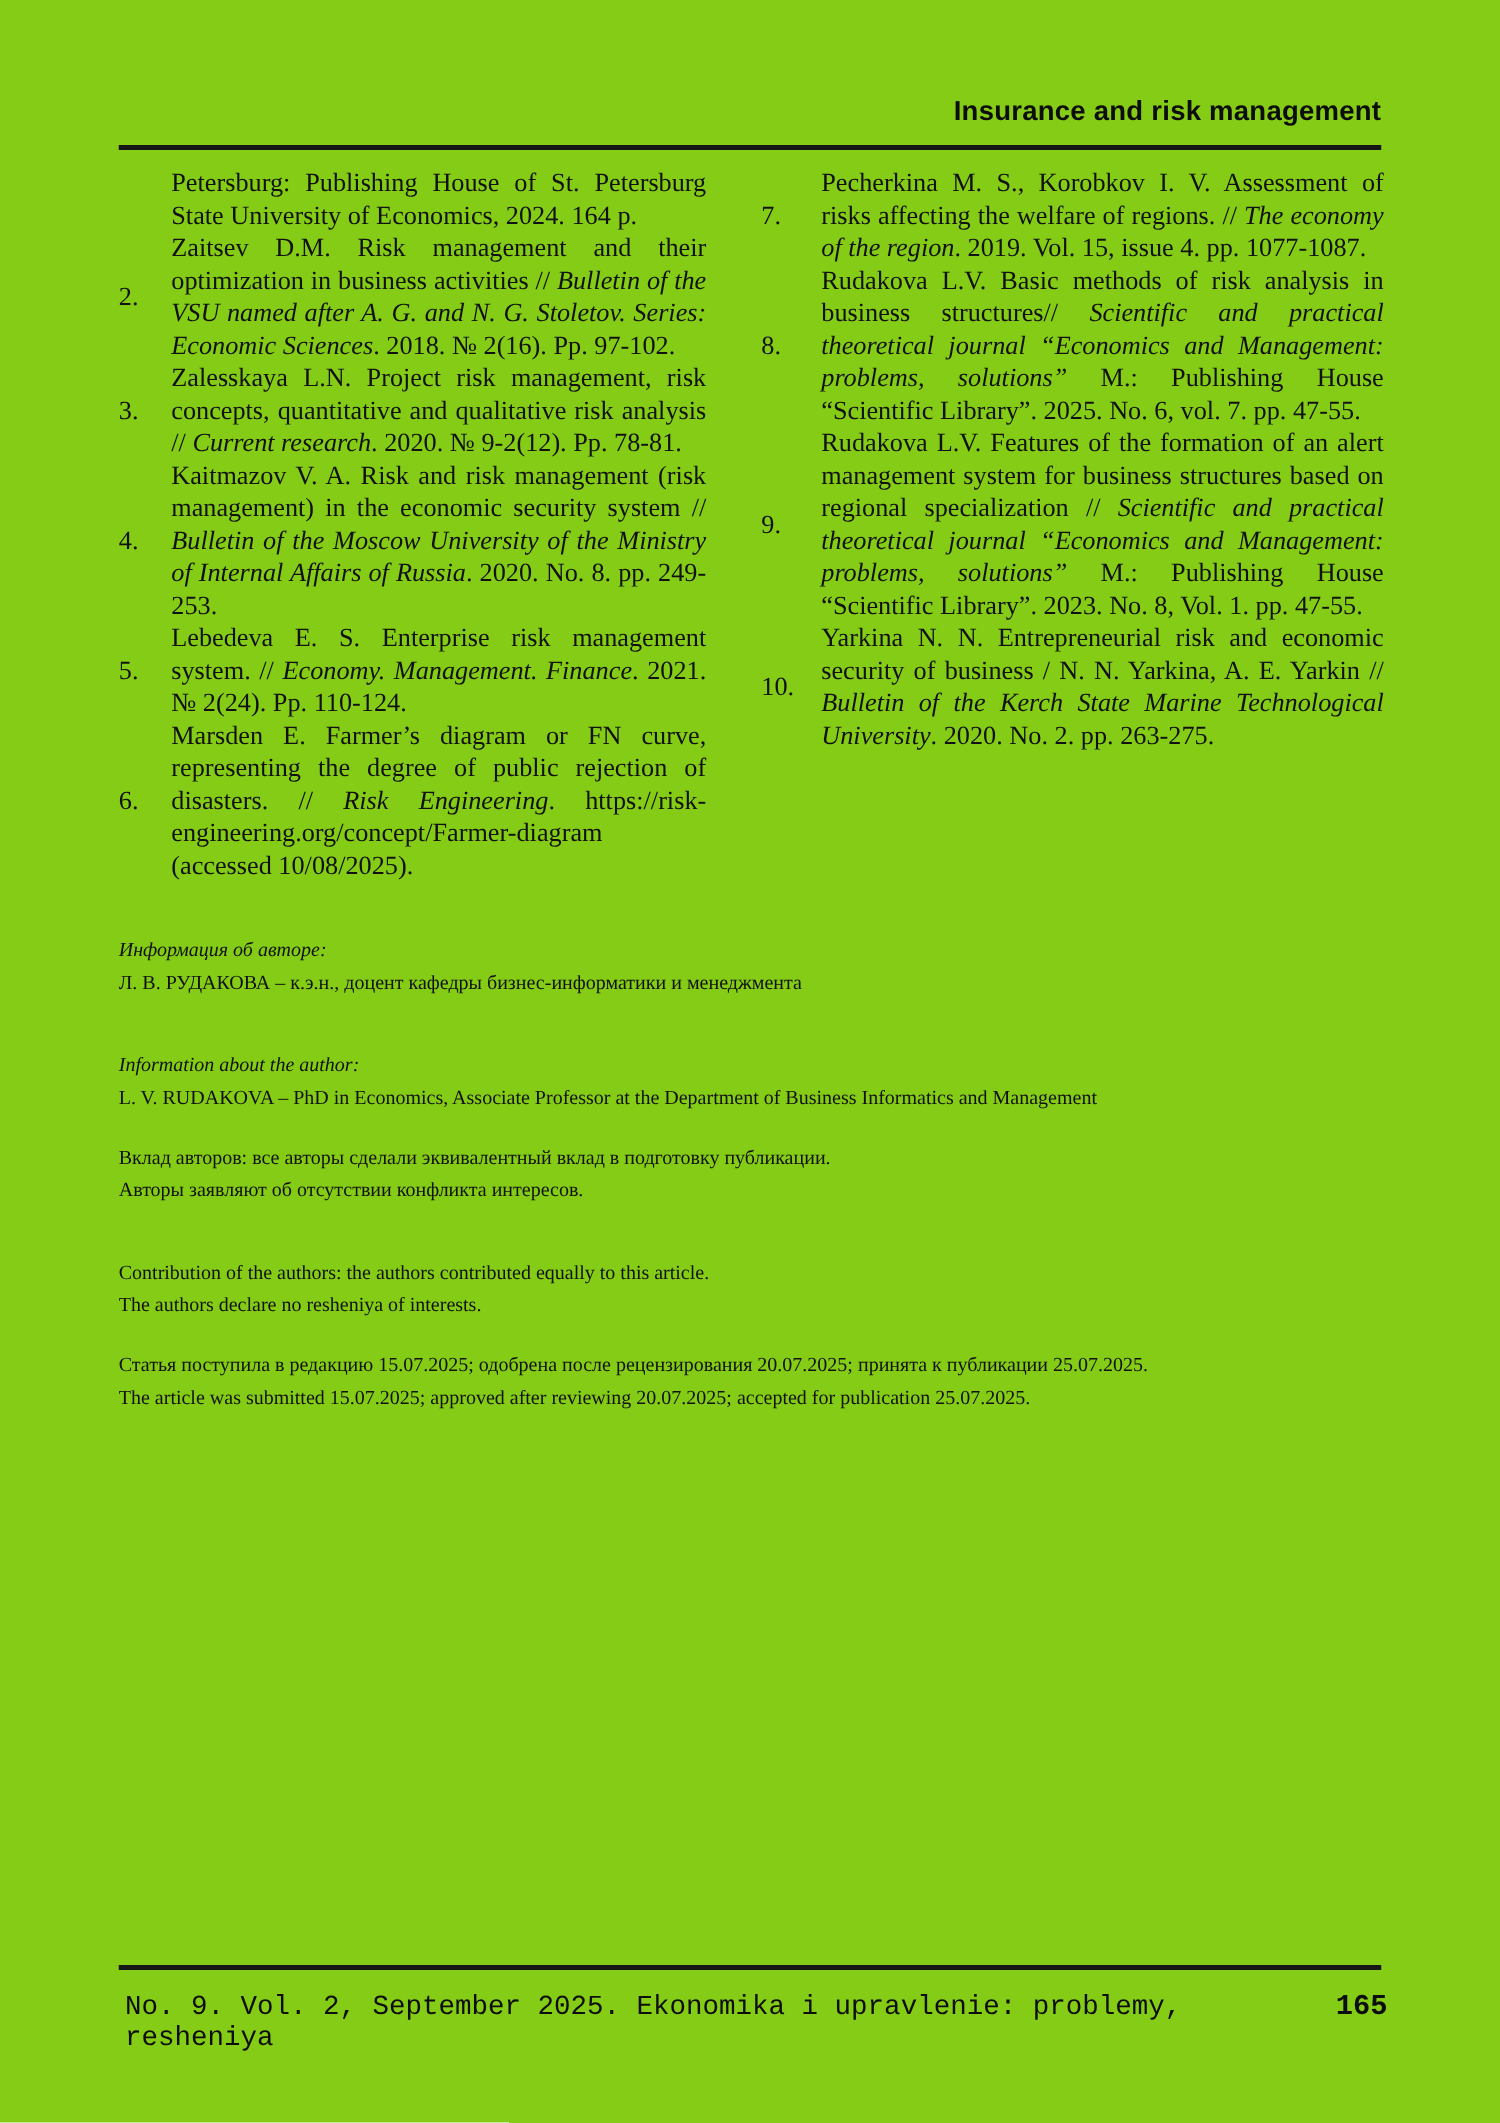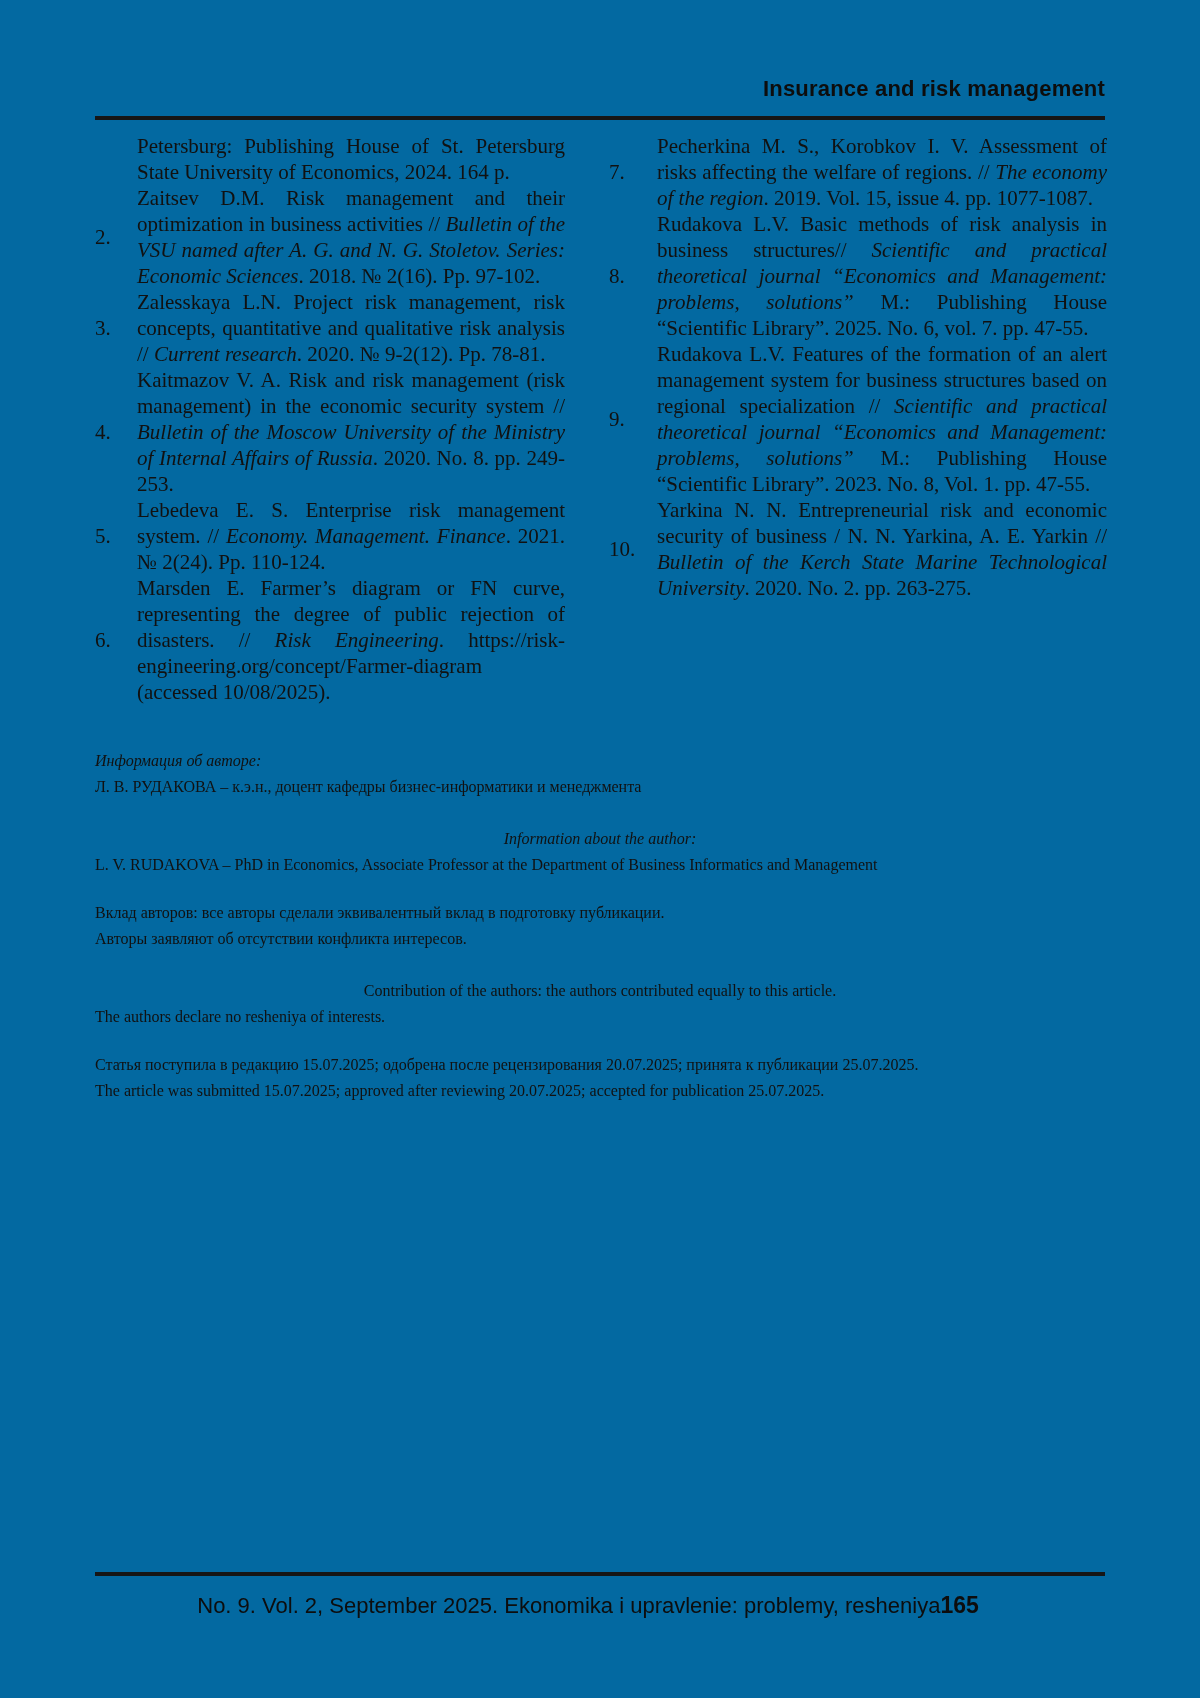--- a/index.html
+++ b/index.html
@@ -1,19 +1,19 @@
 <!DOCTYPE html>
 <html lang="en"><head>
 <meta charset="utf-8">
 <style>
   html,body{margin:0;padding:0;background:#ffffff;}
   .page{
     position:relative;
     width:1200px;height:1698px;
-    background:#0369a1;
+    background:#84cc16;
     font-family:"Liberation Serif","DejaVu Serif",serif;
     color:#111;
     overflow:hidden;
   }
   .running-head{
     position:absolute;top:76px;left:95px;width:1010px;
     text-align:right;
     font-family:"Liberation Sans","DejaVu Sans",sans-serif;
     font-weight:bold;font-size:22px;letter-spacing:0.2px;
     color:#0d0d0d;
@@ -31,28 +31,28 @@
     flex:none;width:34px;text-align:left;padding-right:8px;
   }
   .col-right .ref-num{width:40px;}
   .ref-text{flex:1;text-align:justify;}
   .it{font-style:italic;}
   .info{
     position:absolute;top:748px;left:95px;width:1010px;
     font-size:16px;line-height:26px;
   }
   .info p{margin:0;}
-  .info p.gap26{margin-top:26px;text-align:center;}
+  .info p.gap26{margin-top:40px;}
   .info p.gap22{margin-top:22px;}
   .just{text-align:justify;}
   .footer-rule{position:absolute;top:1572px;left:95px;width:1010px;height:4px;background:#161616;}
   .page-footer{
-    position:absolute;top:1592px;left:83px;width:1010px;
+    position:absolute;top:1592px;left:100px;width:1010px;
     display:flex;justify-content:center;align-items:baseline;
-    font-family:Liberation Sans, sans-serif;
+    font-family:Liberation Mono, monospace;
     font-size:22px;color:#0d0d0d;
   }
   .pagenum{font-weight:bold;font-size:23px;}
 </style>
 </head>
 <body>
 
 <div class="page">
 
   <div class="running-head">

